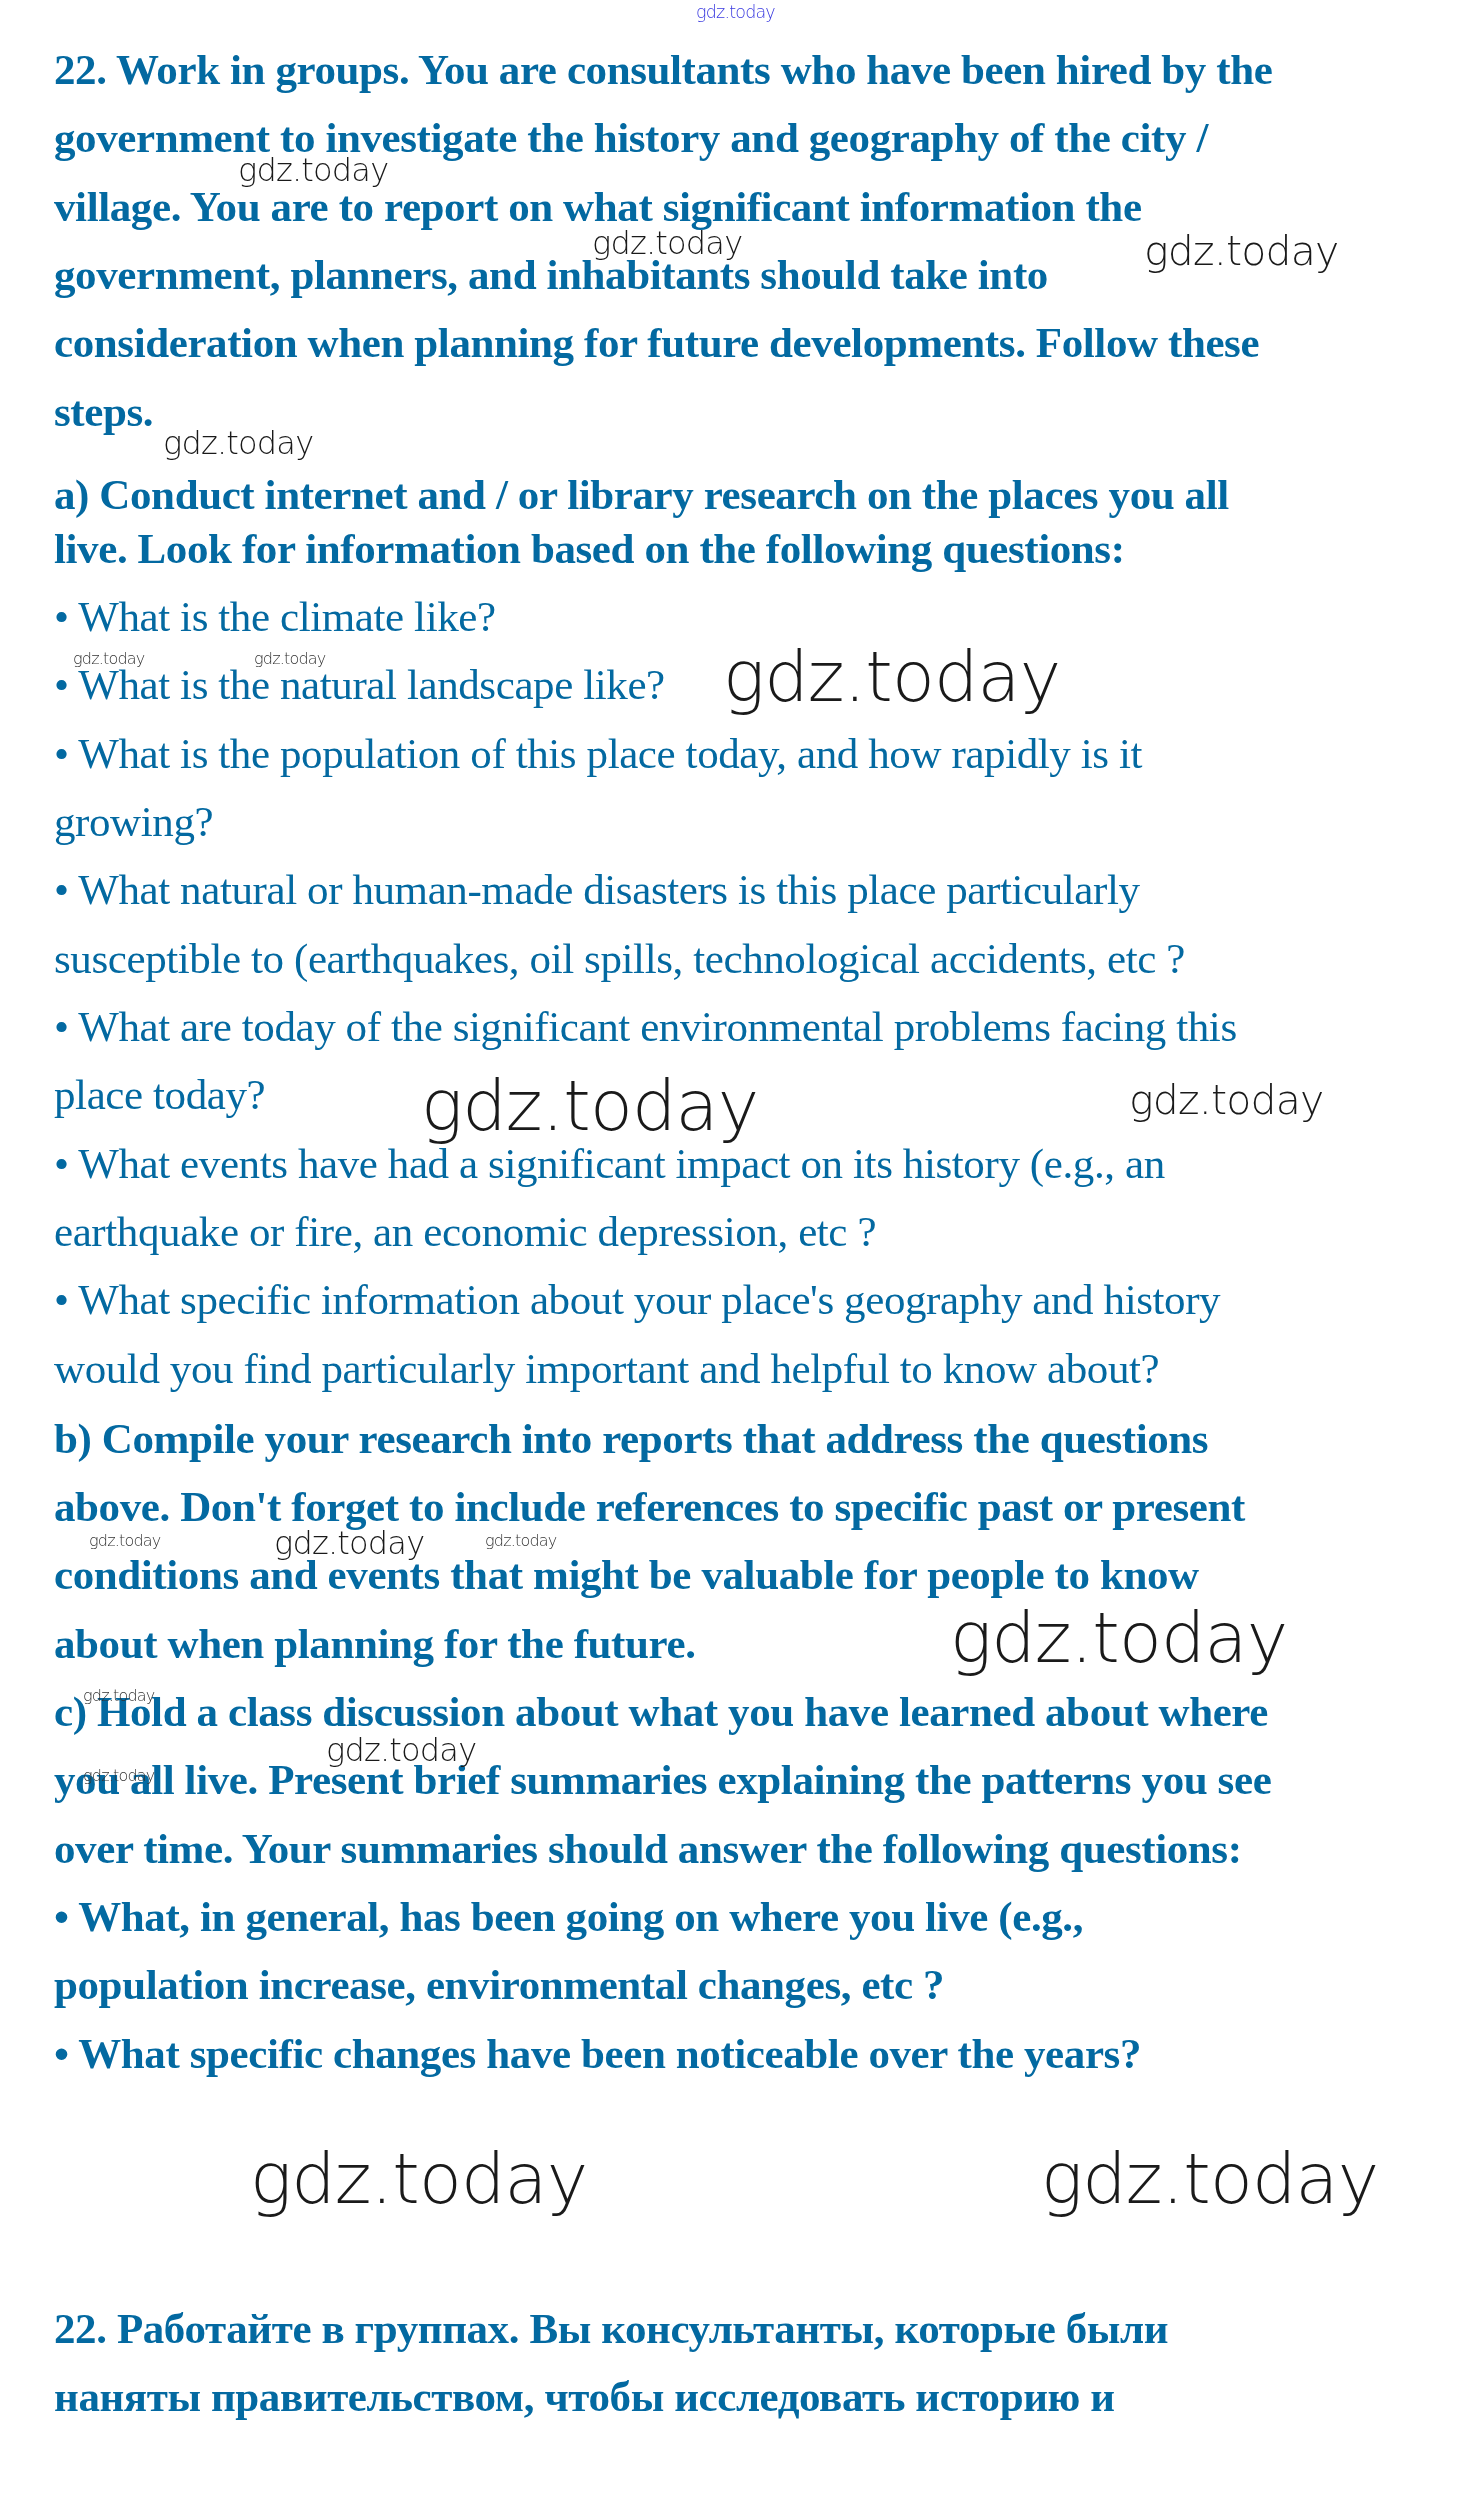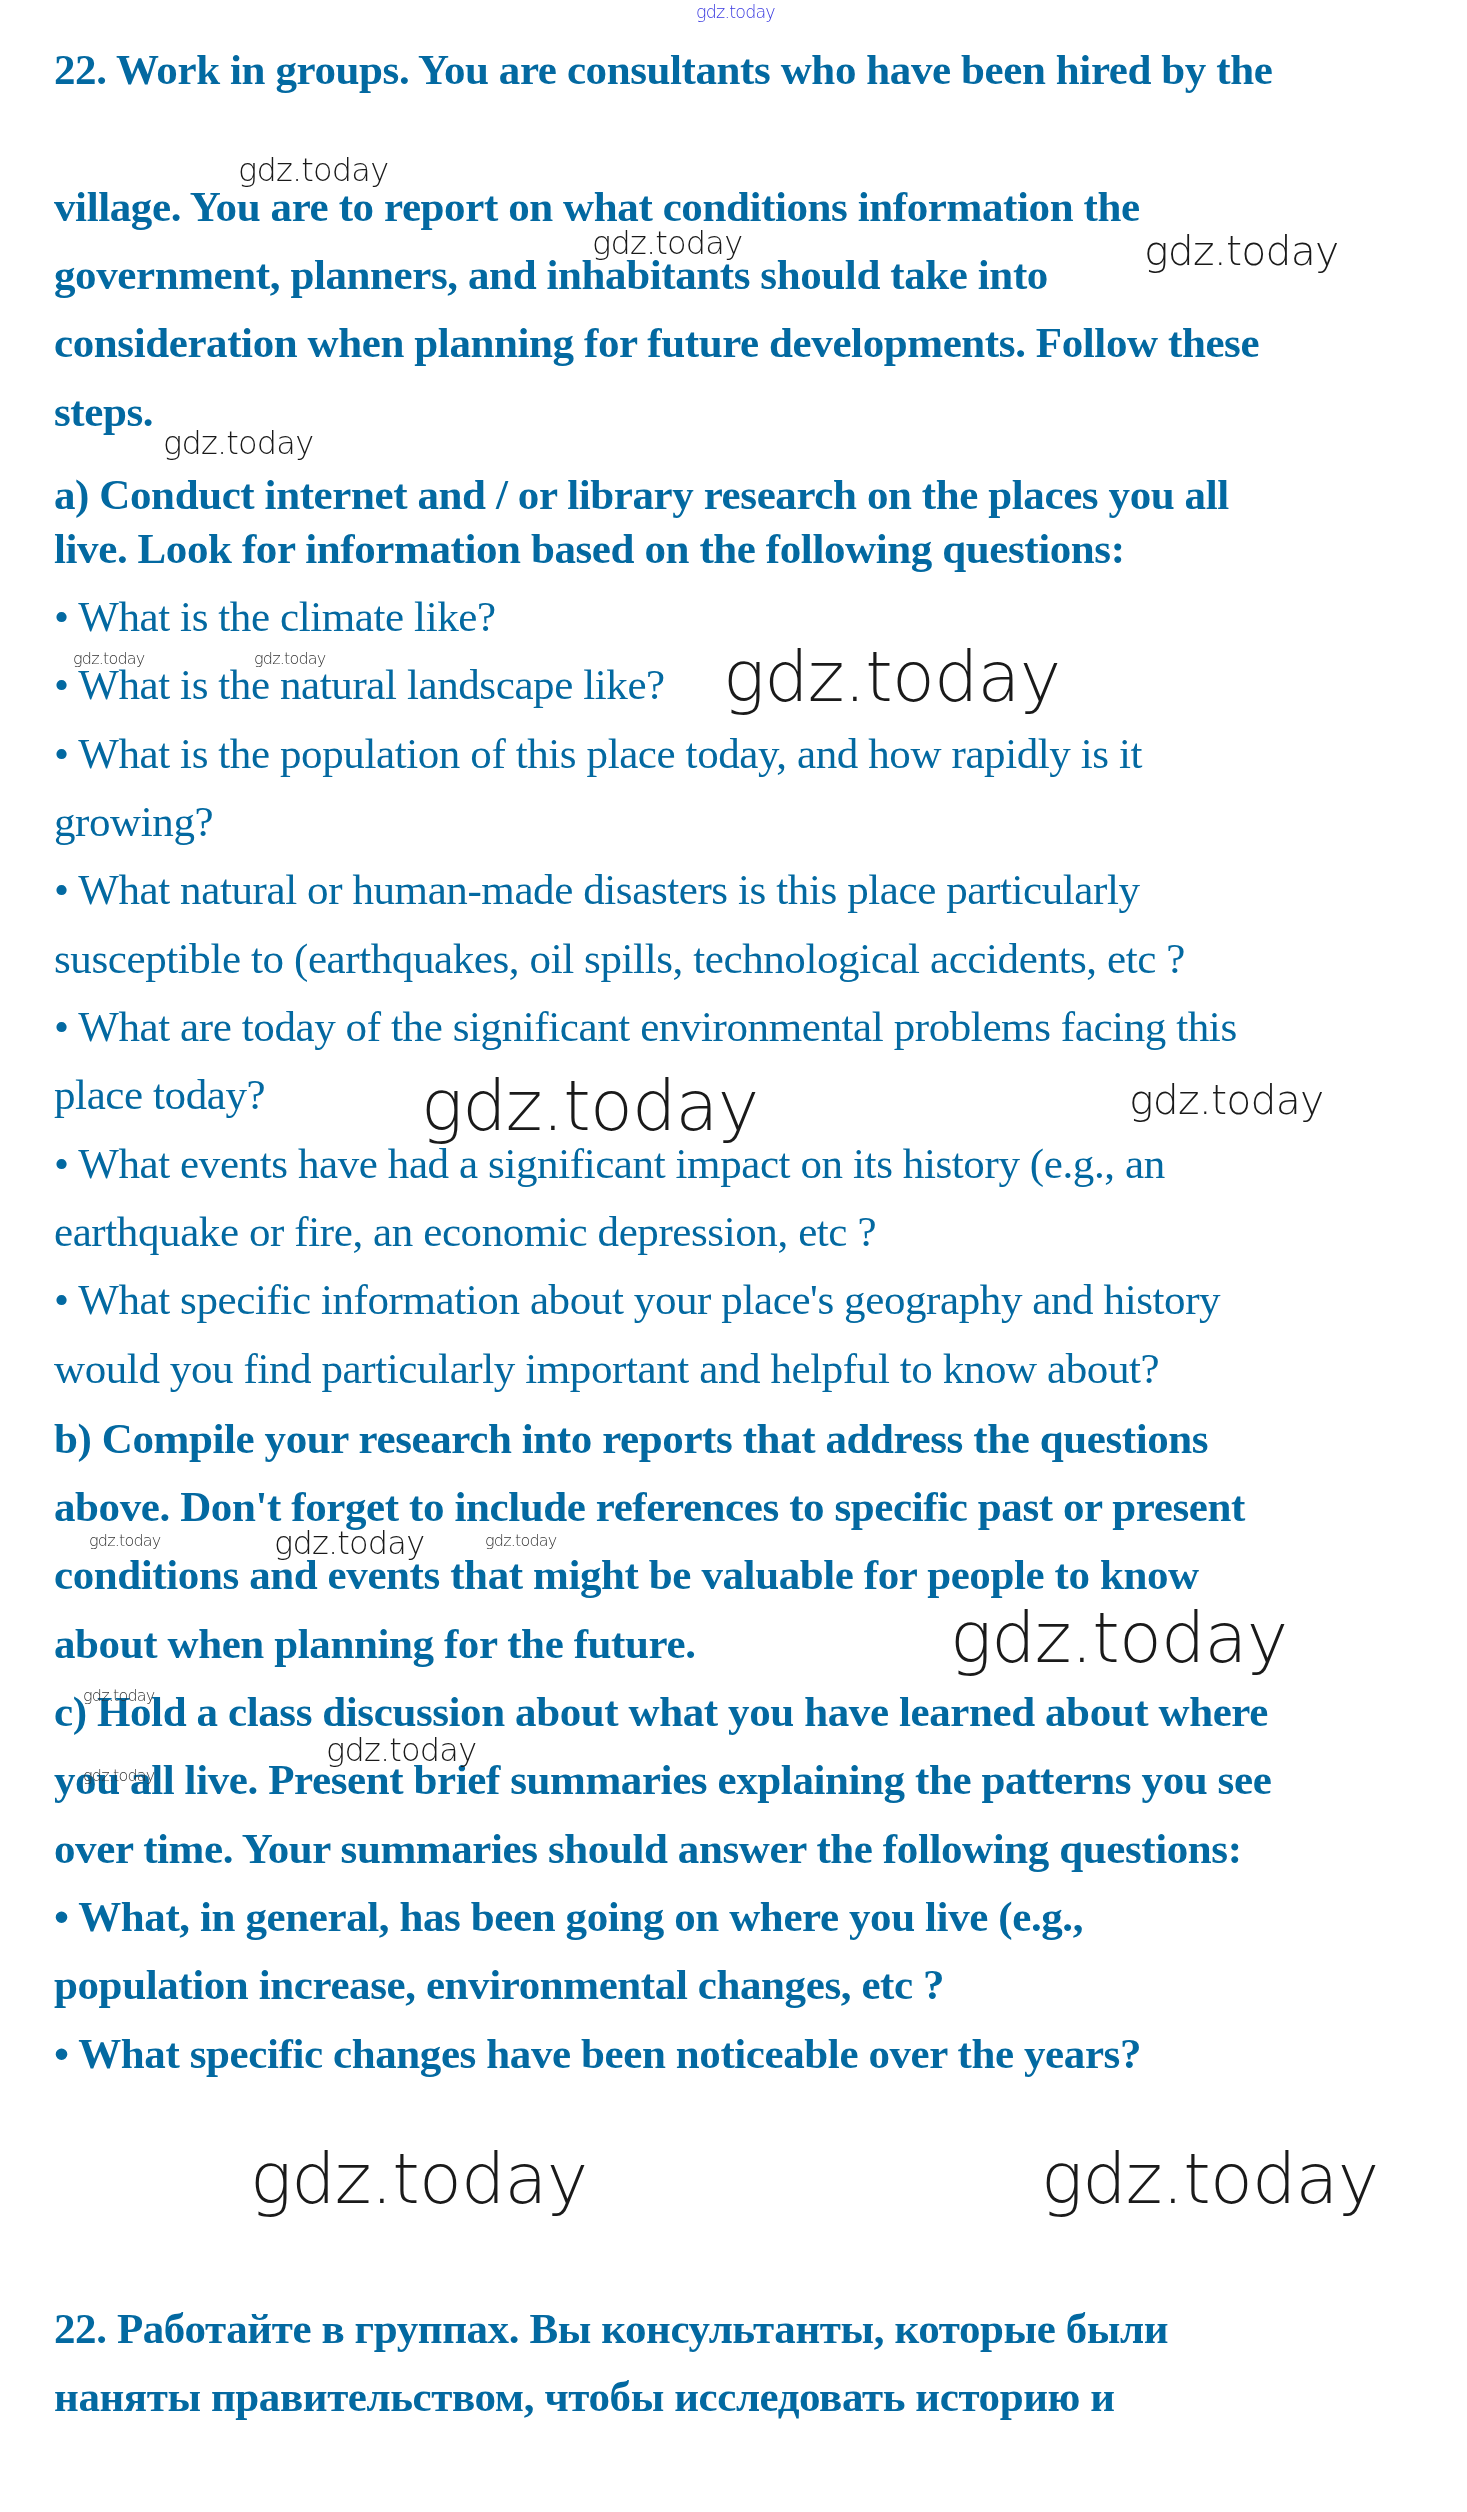--- a/index.html
+++ b/index.html
@@ -24,21 +24,22 @@
   .wm-l { font-size: 70px; }
 </style>
 </head>
 <body>
 
 <div class="page">
 
   <div class="wm wm-top" style="left:696px; top:1.6px;">gdz.today</div>
 
   <div class="line b" style="top:46px;">22. Work in groups. You are consultants who have been hired by the</div>
-  <div class="line b" style="top:183px;">village. You are to report on what conditions information the</div>
+  <div class="line b" style="top:114px;">government to investigate the history and geography of the city /</div>
+  <div class="line b" style="top:183px;">village. You are to report on what significant information the</div>
   <div class="line b" style="top:251px;">government, planners, and inhabitants should take into</div>
   <div class="line b" style="top:319px;">consideration when planning for future developments. Follow these</div>
   <div class="line b" style="top:388px;">steps.</div>
 
   <div class="line b" style="top:471px;">a) Conduct internet and / or library research on the places you all</div>
   <div class="line b" style="top:525px;">live. Look for information based on the following questions:</div>
 
   <div class="line r" style="top:593px;">• What is the climate like?</div>
   <div class="line r" style="top:661px;">• What is the natural landscape like?</div>
   <div class="line r" style="top:730px;">• What is the population of this place today, and how rapidly is it</div>

